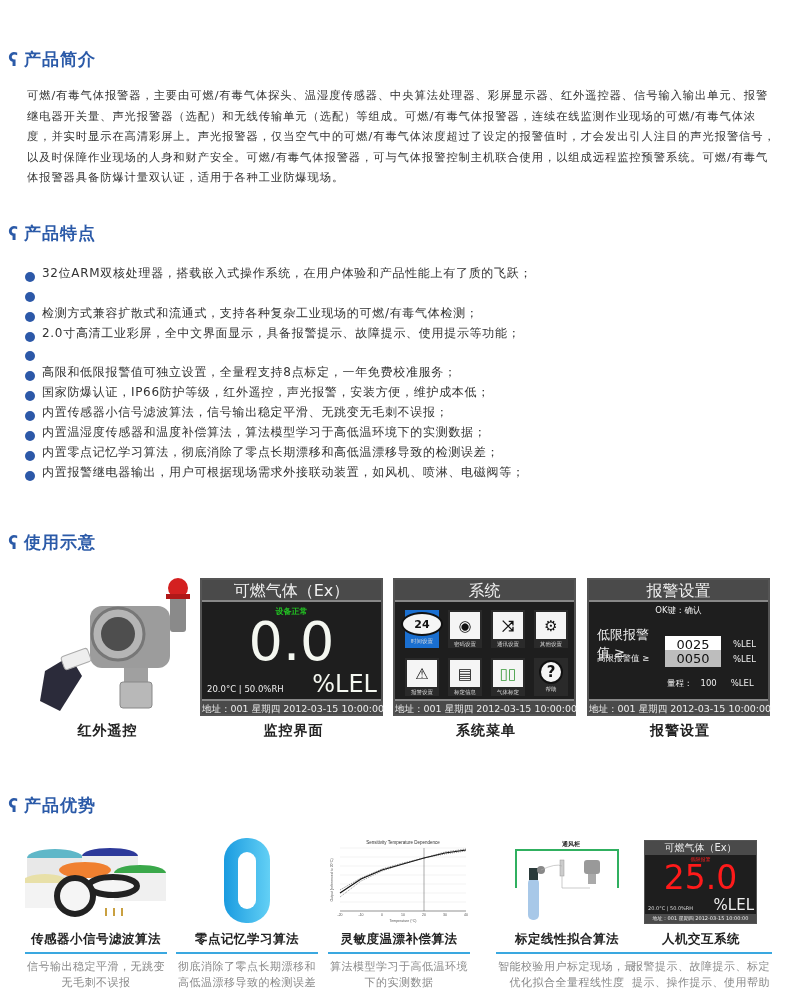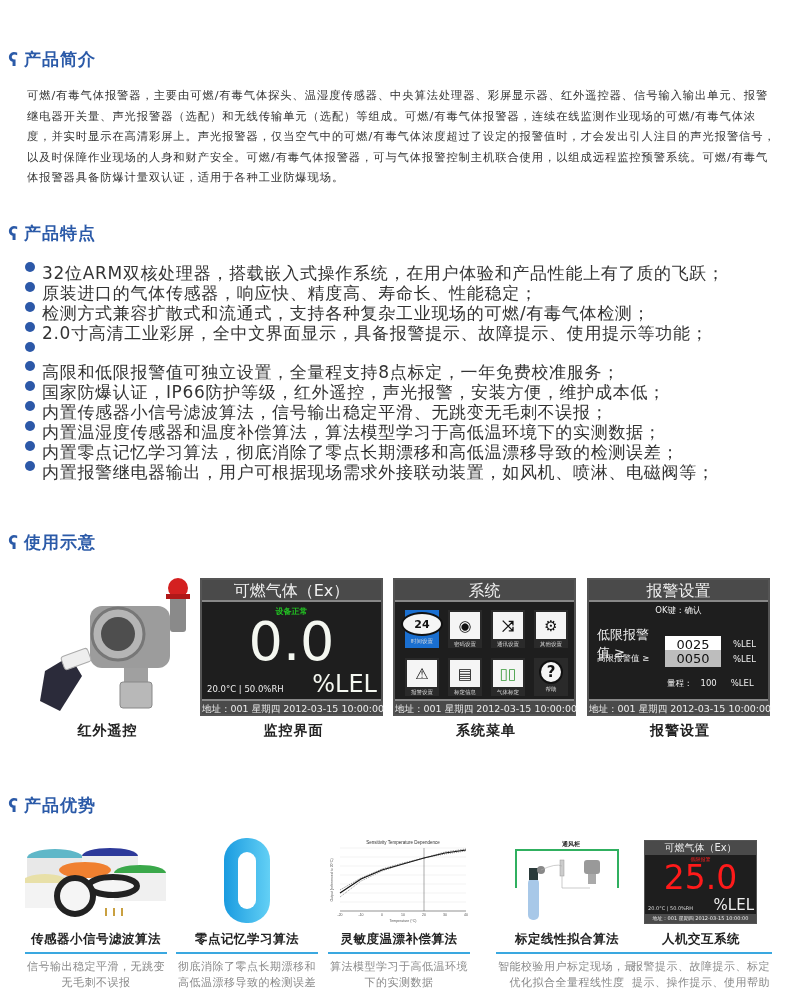--- a/index.html
+++ b/index.html
@@ -6,21 +6,21 @@
   html, body { width: 800px; height: 990px; background: #ffffff; overflow: hidden; }
   body { font-family: "DejaVu Sans", "Liberation Sans", sans-serif; color: #333; position: relative; }
 
   .section-title { position: absolute; left: 6px; display: flex; align-items: center; gap: 4px; }
   .section-title .hicon { color: #2b5aa8; font-size: 17px; font-weight: bold; width: 14px; text-align: center; }
   .section-title .htext { color: #2b5aa8; font-size: 17px; font-weight: bold; letter-spacing: 1px; }
 
   .intro { position: absolute; left: 27px; top: 86px; width: 752px; font-size: 11.3px; line-height: 20.6px; color: #333; letter-spacing: 0.9px; }
 
   .features { position: absolute; left: 25px; top: 262px; list-style: none; }
-  .features li { display: flex; align-items: flex-start; height: 19.9px; font-size: 17px; color: #333; letter-spacing: 0.7px; }
+  .features li { display: flex; align-items: flex-end; height: 19.9px; font-size: 12px; color: #333; letter-spacing: 0.7px; }
   .features .dot { width: 10px; height: 10px; border-radius: 50%; background: #2c58a8; margin-right: 7px; flex: none; }
 
   
   .usage { position: absolute; top: 576px; left: 0; width: 800px; height: 170px; }
   .ucard { position: absolute; top: 0; }
   .ucap { position: absolute; top: 146px; font-size: 14px; color: #222; font-weight: bold; text-align: center; width: 100%; letter-spacing: 1px; }
 
   .screen { position: absolute; top: 2px; width: 183px; height: 138px; background: #1e1e1e; border: 2px solid #555; }
   .screen .sbar { height: 22px; background: #4a4a4a; color: #f0f0f0; text-align: center; font-size: 16px; line-height: 22px; border-bottom: 2px solid #888; }
   .screen .sfoot { position: absolute; bottom: 0; left: 0; right: 0; height: 15px; background: #4a4a4a; color: #eee; font-size: 9.5px; line-height: 15px; text-align: center; border-top: 2px solid #888; white-space: nowrap; }
@@ -51,21 +51,20 @@
   <span class="hicon">ʕ</span>
   <span class="htext">产品特点</span>
 </div>
 <ul class="features">
   <li>
       <span class="dot"></span>
       <span>32位ARM双核处理器，搭载嵌入式操作系统，在用户体验和产品性能上有了质的飞跃；</span>
     </li>
   <li>
       <span class="dot"></span>
-      <span>原装进口的气体传感器，响应快、精度高、寿命长、性能稳定；</span>
     </li>
   <li>
       <span class="dot"></span>
       <span>检测方式兼容扩散式和流通式，支持各种复杂工业现场的可燃/有毒气体检测；</span>
     </li>
   <li>
       <span class="dot"></span>
       <span>2.0寸高清工业彩屏，全中文界面显示，具备报警提示、故障提示、使用提示等功能；</span>
     </li>
   <li>

